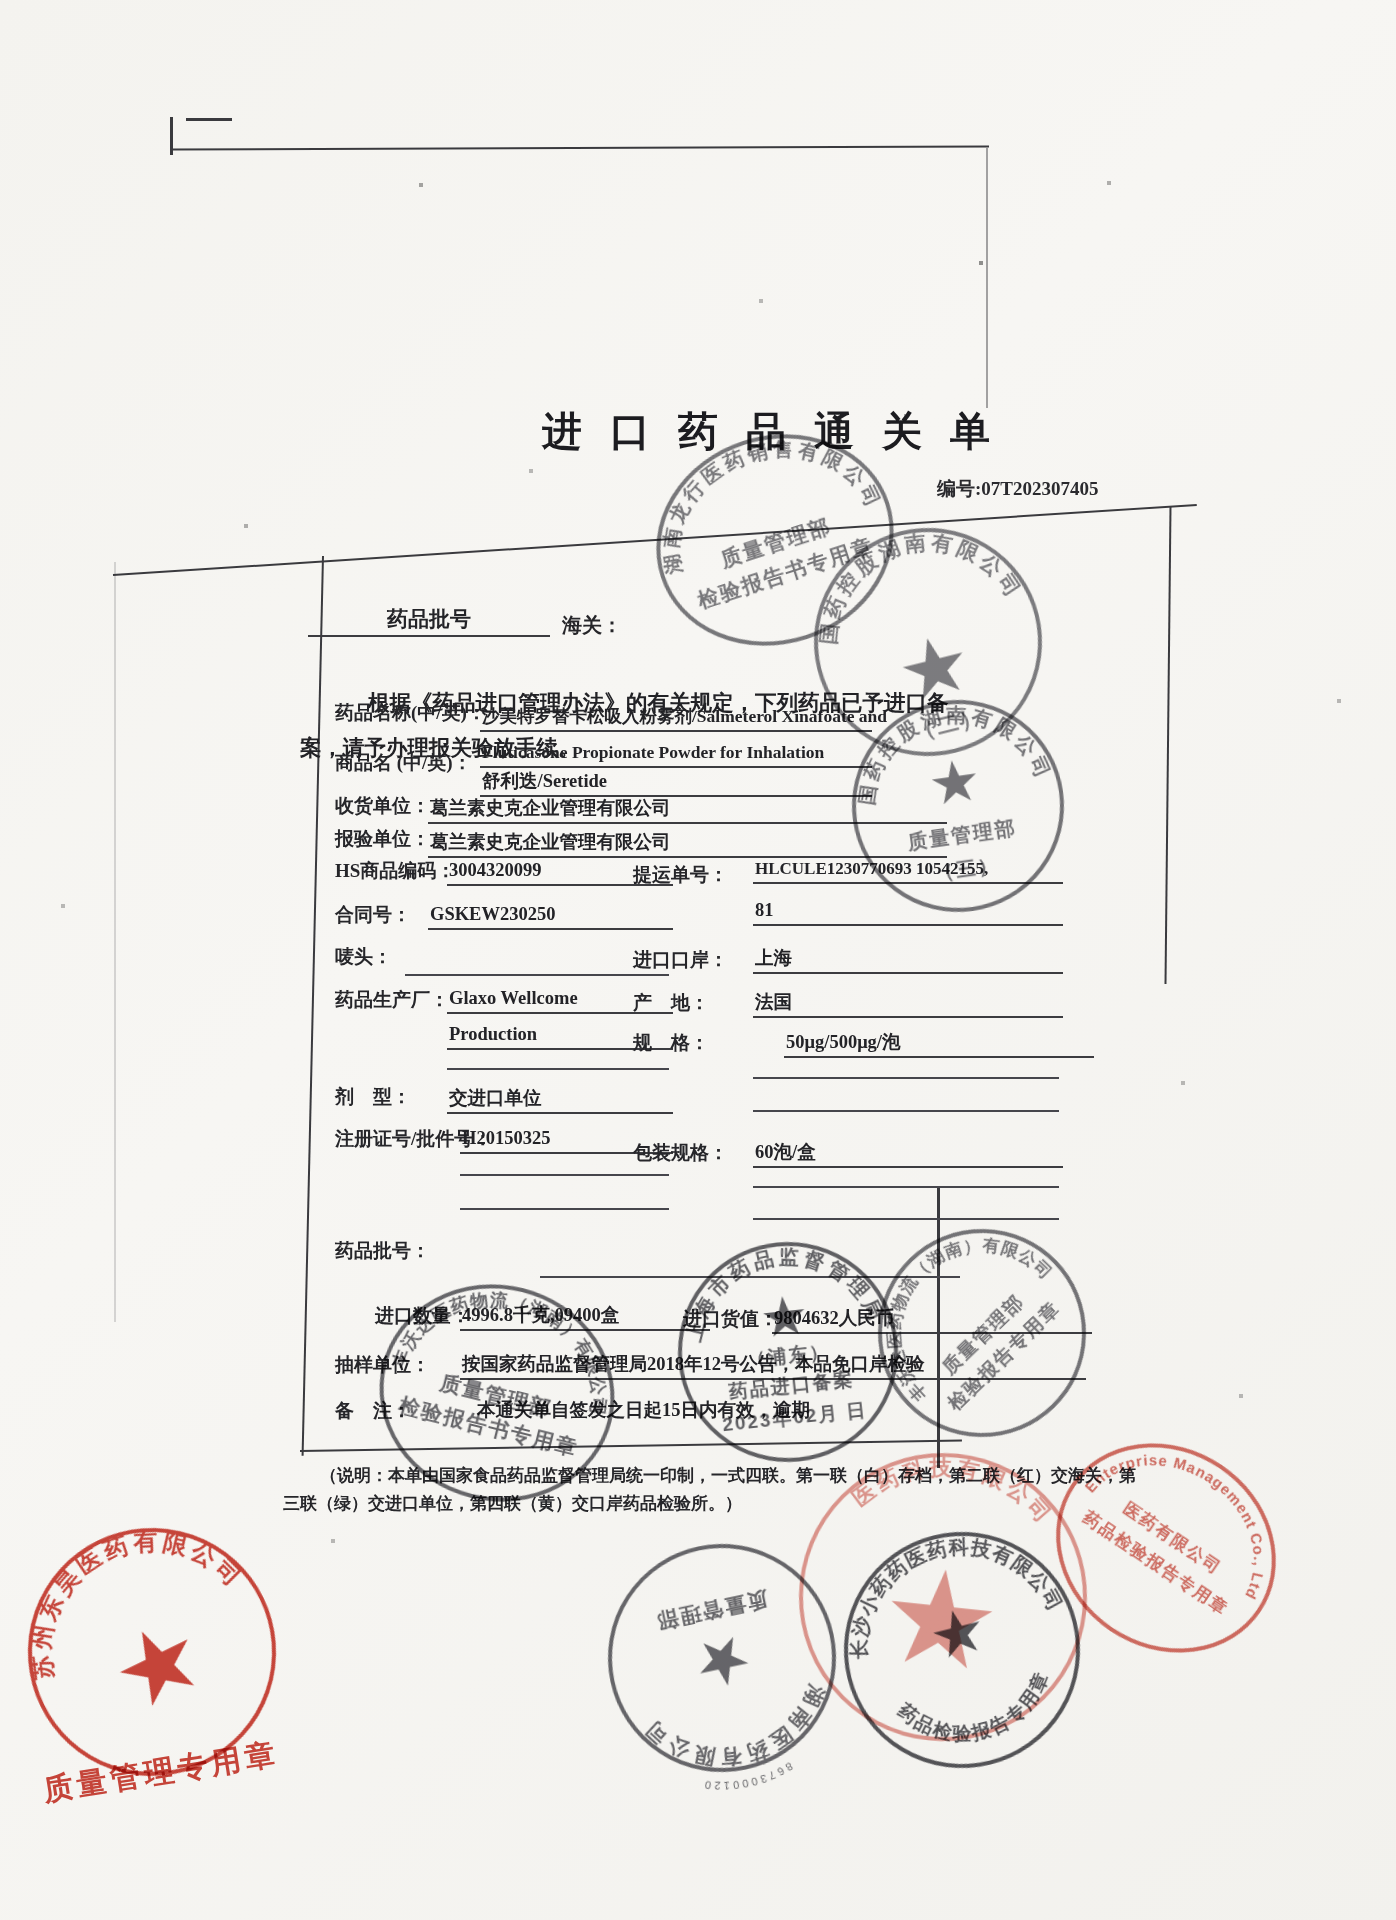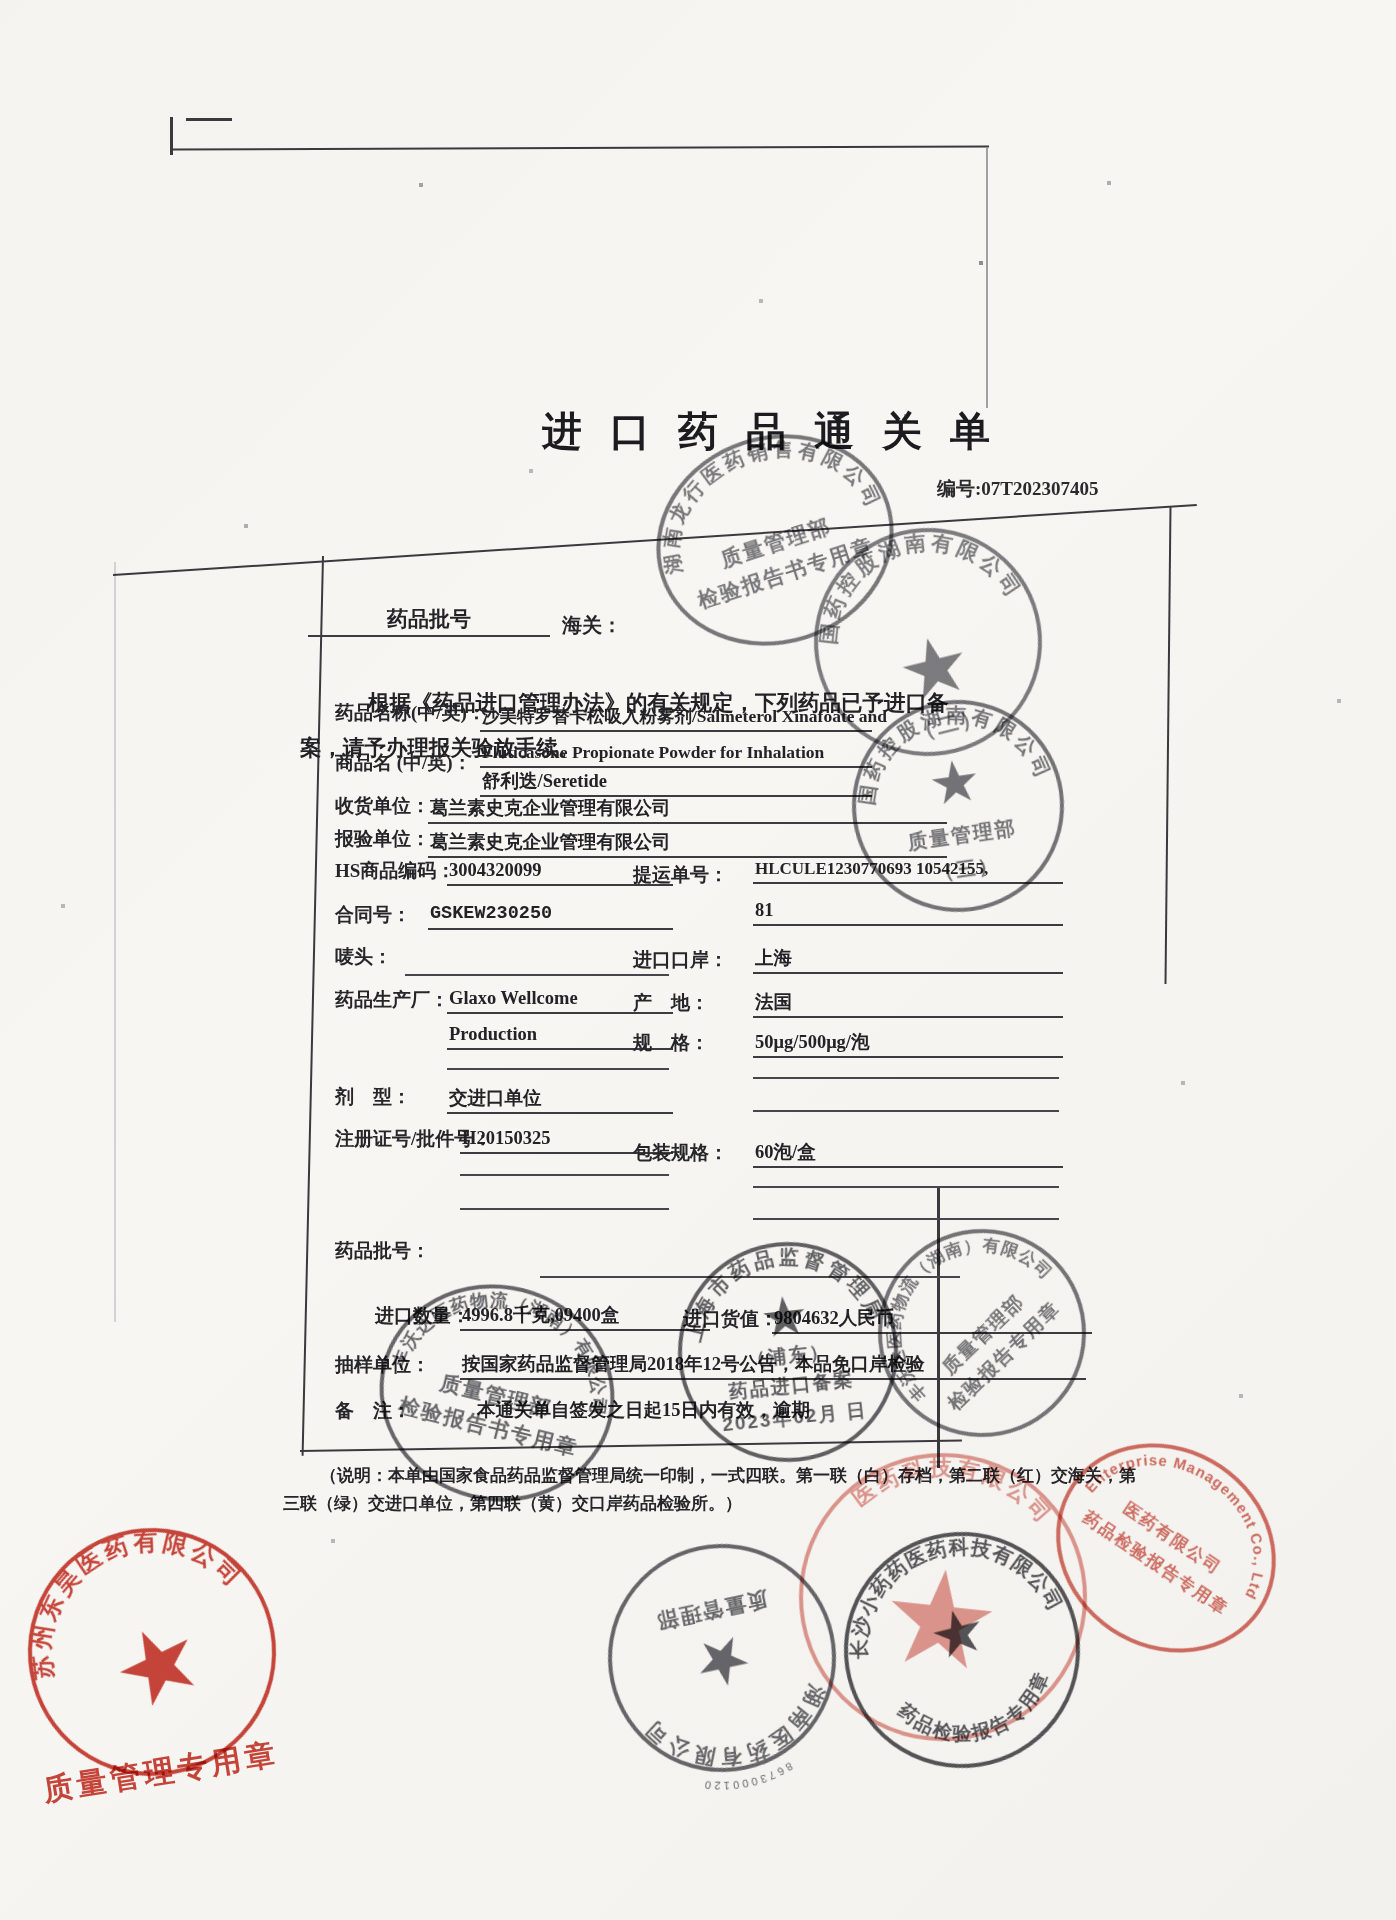--- a/index.html
+++ b/index.html
@@ -69,36 +69,36 @@
 
   <span class="lbl" style="left:335px;top:826px;">报验单位：</span>
   <span class="val" style="left:428px;top:830px;width:515px;">葛兰素史克企业管理有限公司</span>
 
   <span class="lbl" style="left:335px;top:858px;">HS商品编码：</span>
   <span class="val" style="left:447px;top:858px;width:222px;">3004320099</span>
   <span class="lbl" style="left:633px;top:862px;">提运单号：</span>
   <span class="val" style="left:753px;top:858px;width:306px;font-size:17px;">HLCULE1230770693 10542155,</span>
 
   <span class="lbl" style="left:335px;top:902px;">合同号：</span>
-  <span class="val" style="left:428px;top:902px;width:241px;font-family:Liberation Mono, monospace;">GSKEW230250</span>
+  <span class="val" style="left:428px;top:902px;width:241px;">GSKEW230250</span>
   <span class="val" style="left:753px;top:898px;width:306px;">81</span>
 
   <span class="lbl" style="left:335px;top:944px;">唛头：</span>
   <div class="ul" style="left:405px;top:974px;width:264px;"></div>
   <span class="lbl" style="left:633px;top:947px;">进口口岸：</span>
   <span class="val" style="left:753px;top:946px;width:306px;">上海</span>
 
   <span class="lbl" style="left:335px;top:987px;">药品生产厂：</span>
   <span class="val" style="left:447px;top:986px;width:222px;">Glaxo Wellcome</span>
   <span class="lbl" style="left:633px;top:990px;">产　地：</span>
   <span class="val" style="left:753px;top:990px;width:306px;">法国</span>
 
   <span class="val" style="left:447px;top:1022px;width:222px;">Production</span>
   <span class="lbl" style="left:633px;top:1030px;">规　格：</span>
-  <span class="val" style="left:753px;top:1030px;width:306px;">50μg/500μg/泡</span>
+  <span class="val" style="left:784px;top:1030px;width:306px;">50μg/500μg/泡</span>
 
   <div class="ul" style="left:447px;top:1068px;width:222px;"></div>
   <div class="ul" style="left:753px;top:1077px;width:306px;"></div>
 
   <span class="lbl" style="left:335px;top:1084px;">剂　型：</span>
   <span class="val" style="left:447px;top:1086px;width:222px;">交进口单位</span>
   <div class="ul" style="left:753px;top:1110px;width:306px;"></div>
 
   <span class="lbl" style="left:335px;top:1126px;">注册证号/批件号：</span>
   <span class="val" style="left:460px;top:1126px;width:209px;">H20150325</span>

